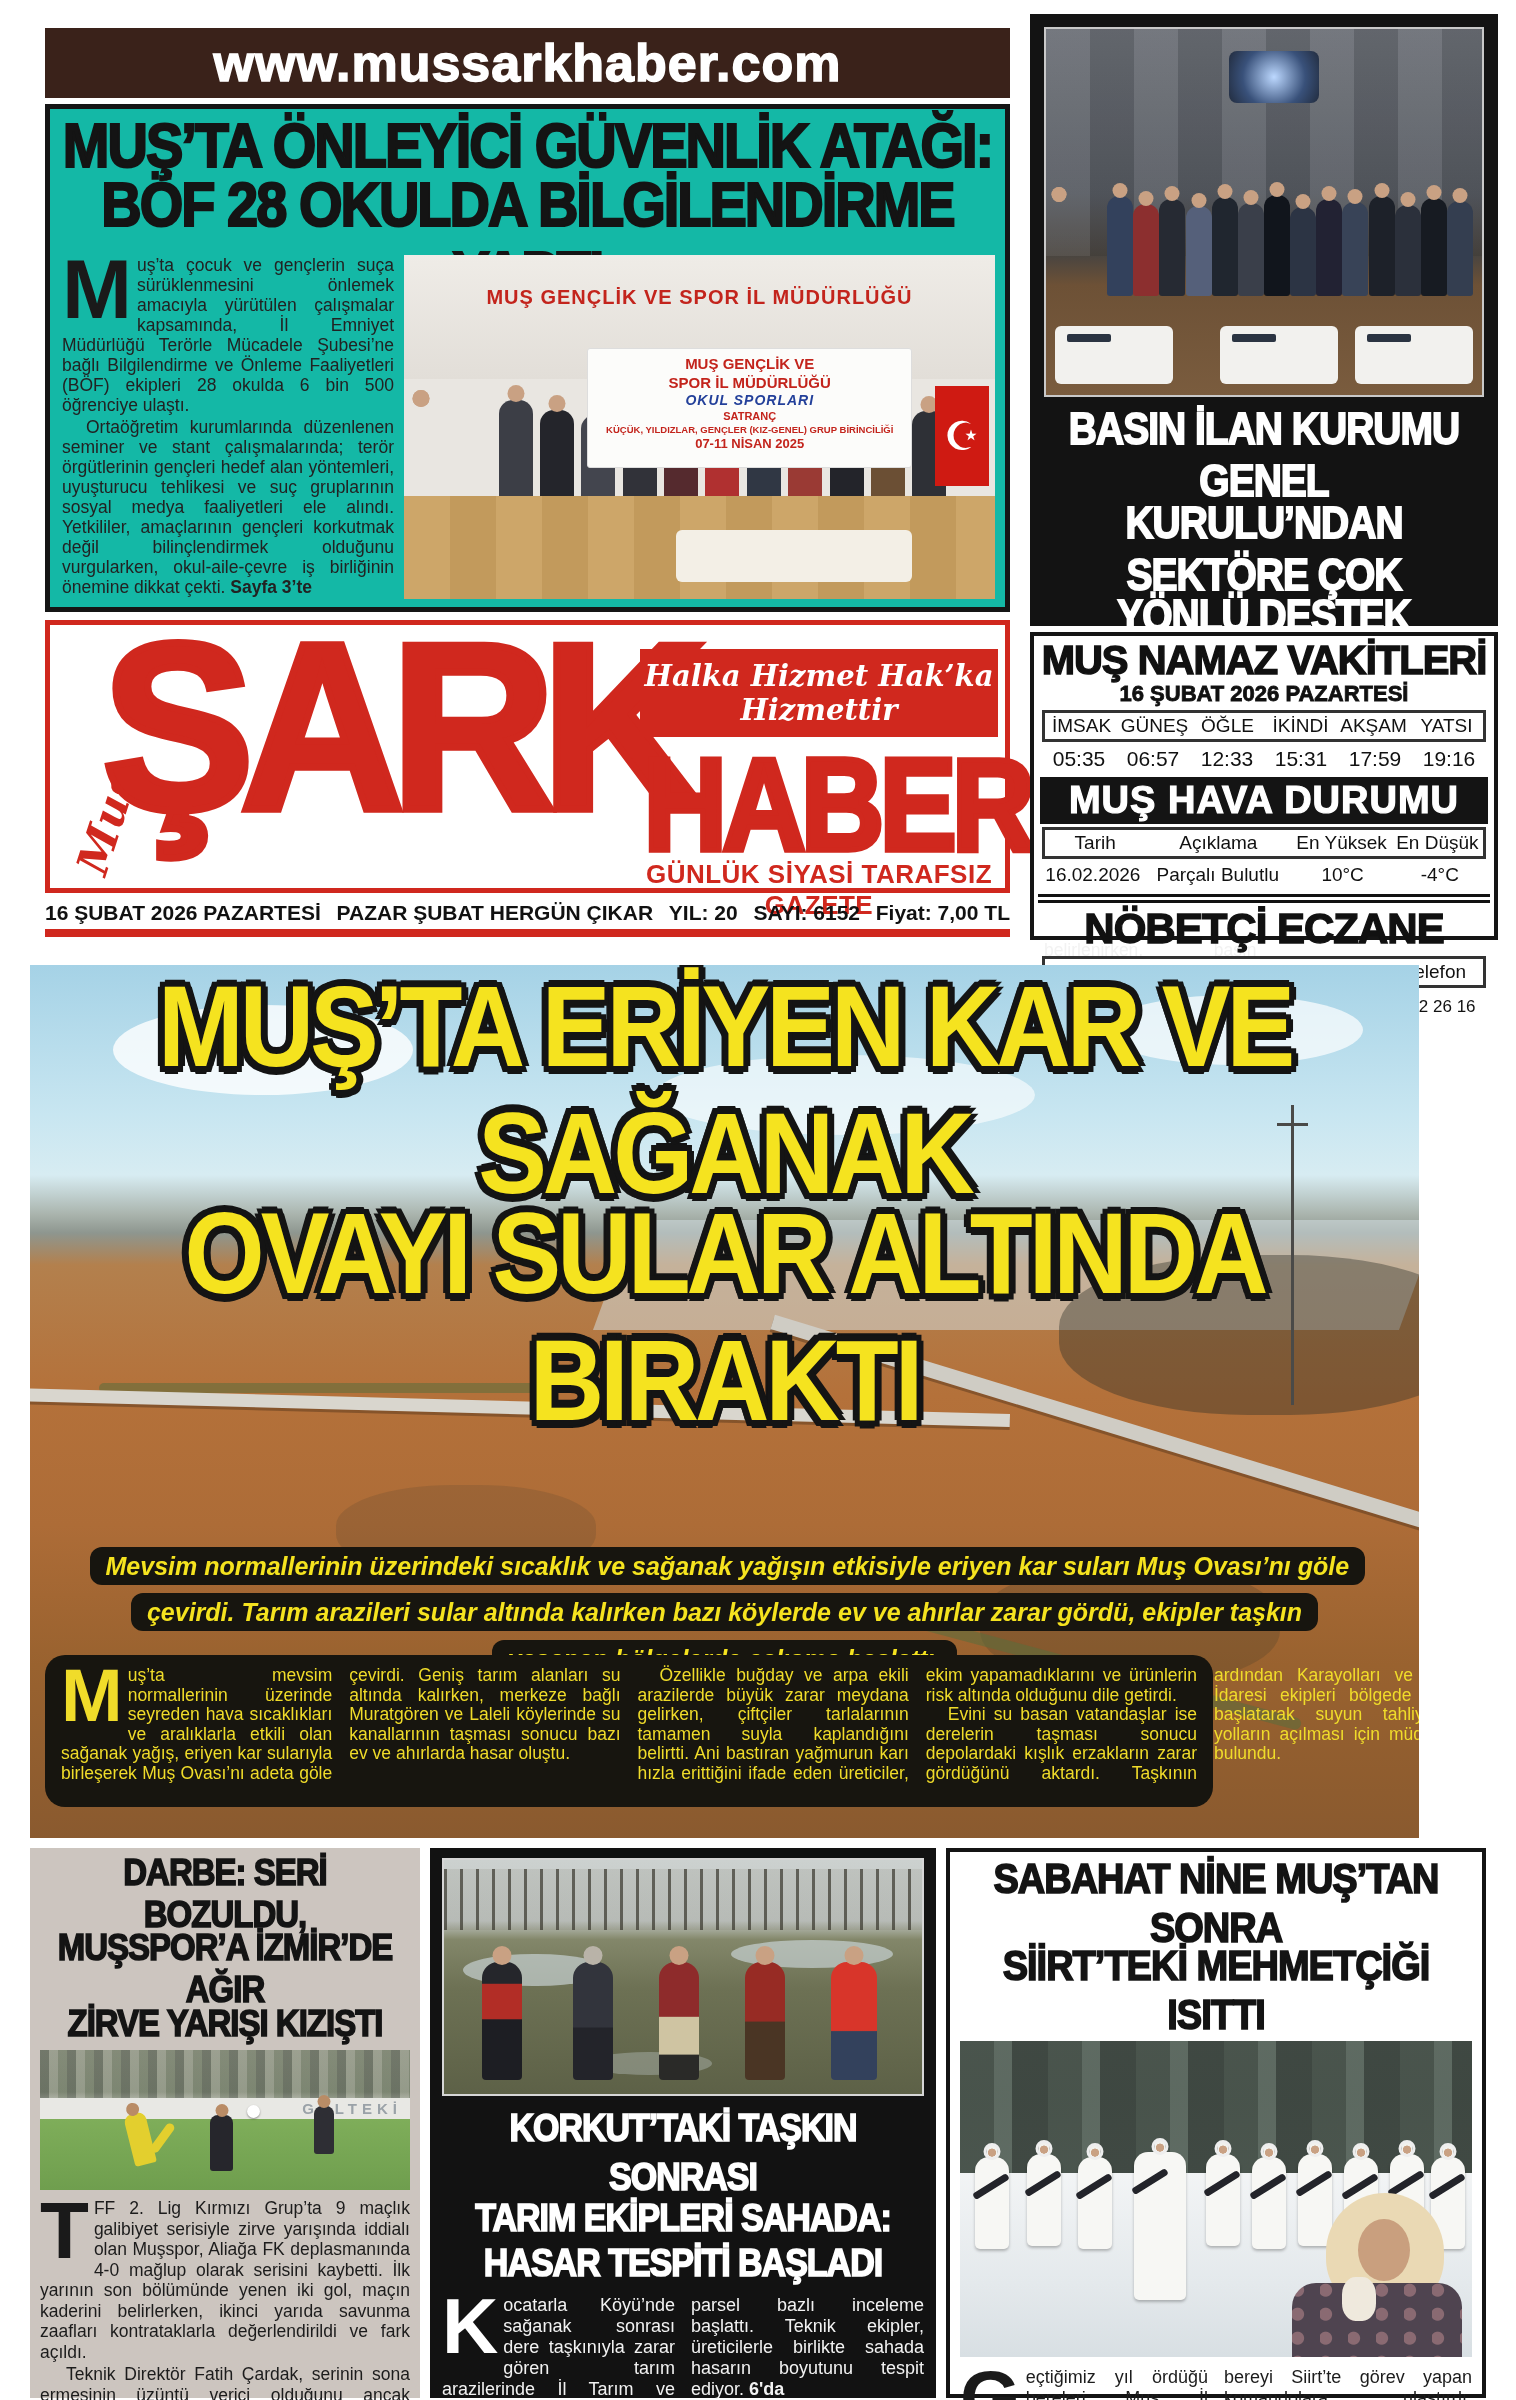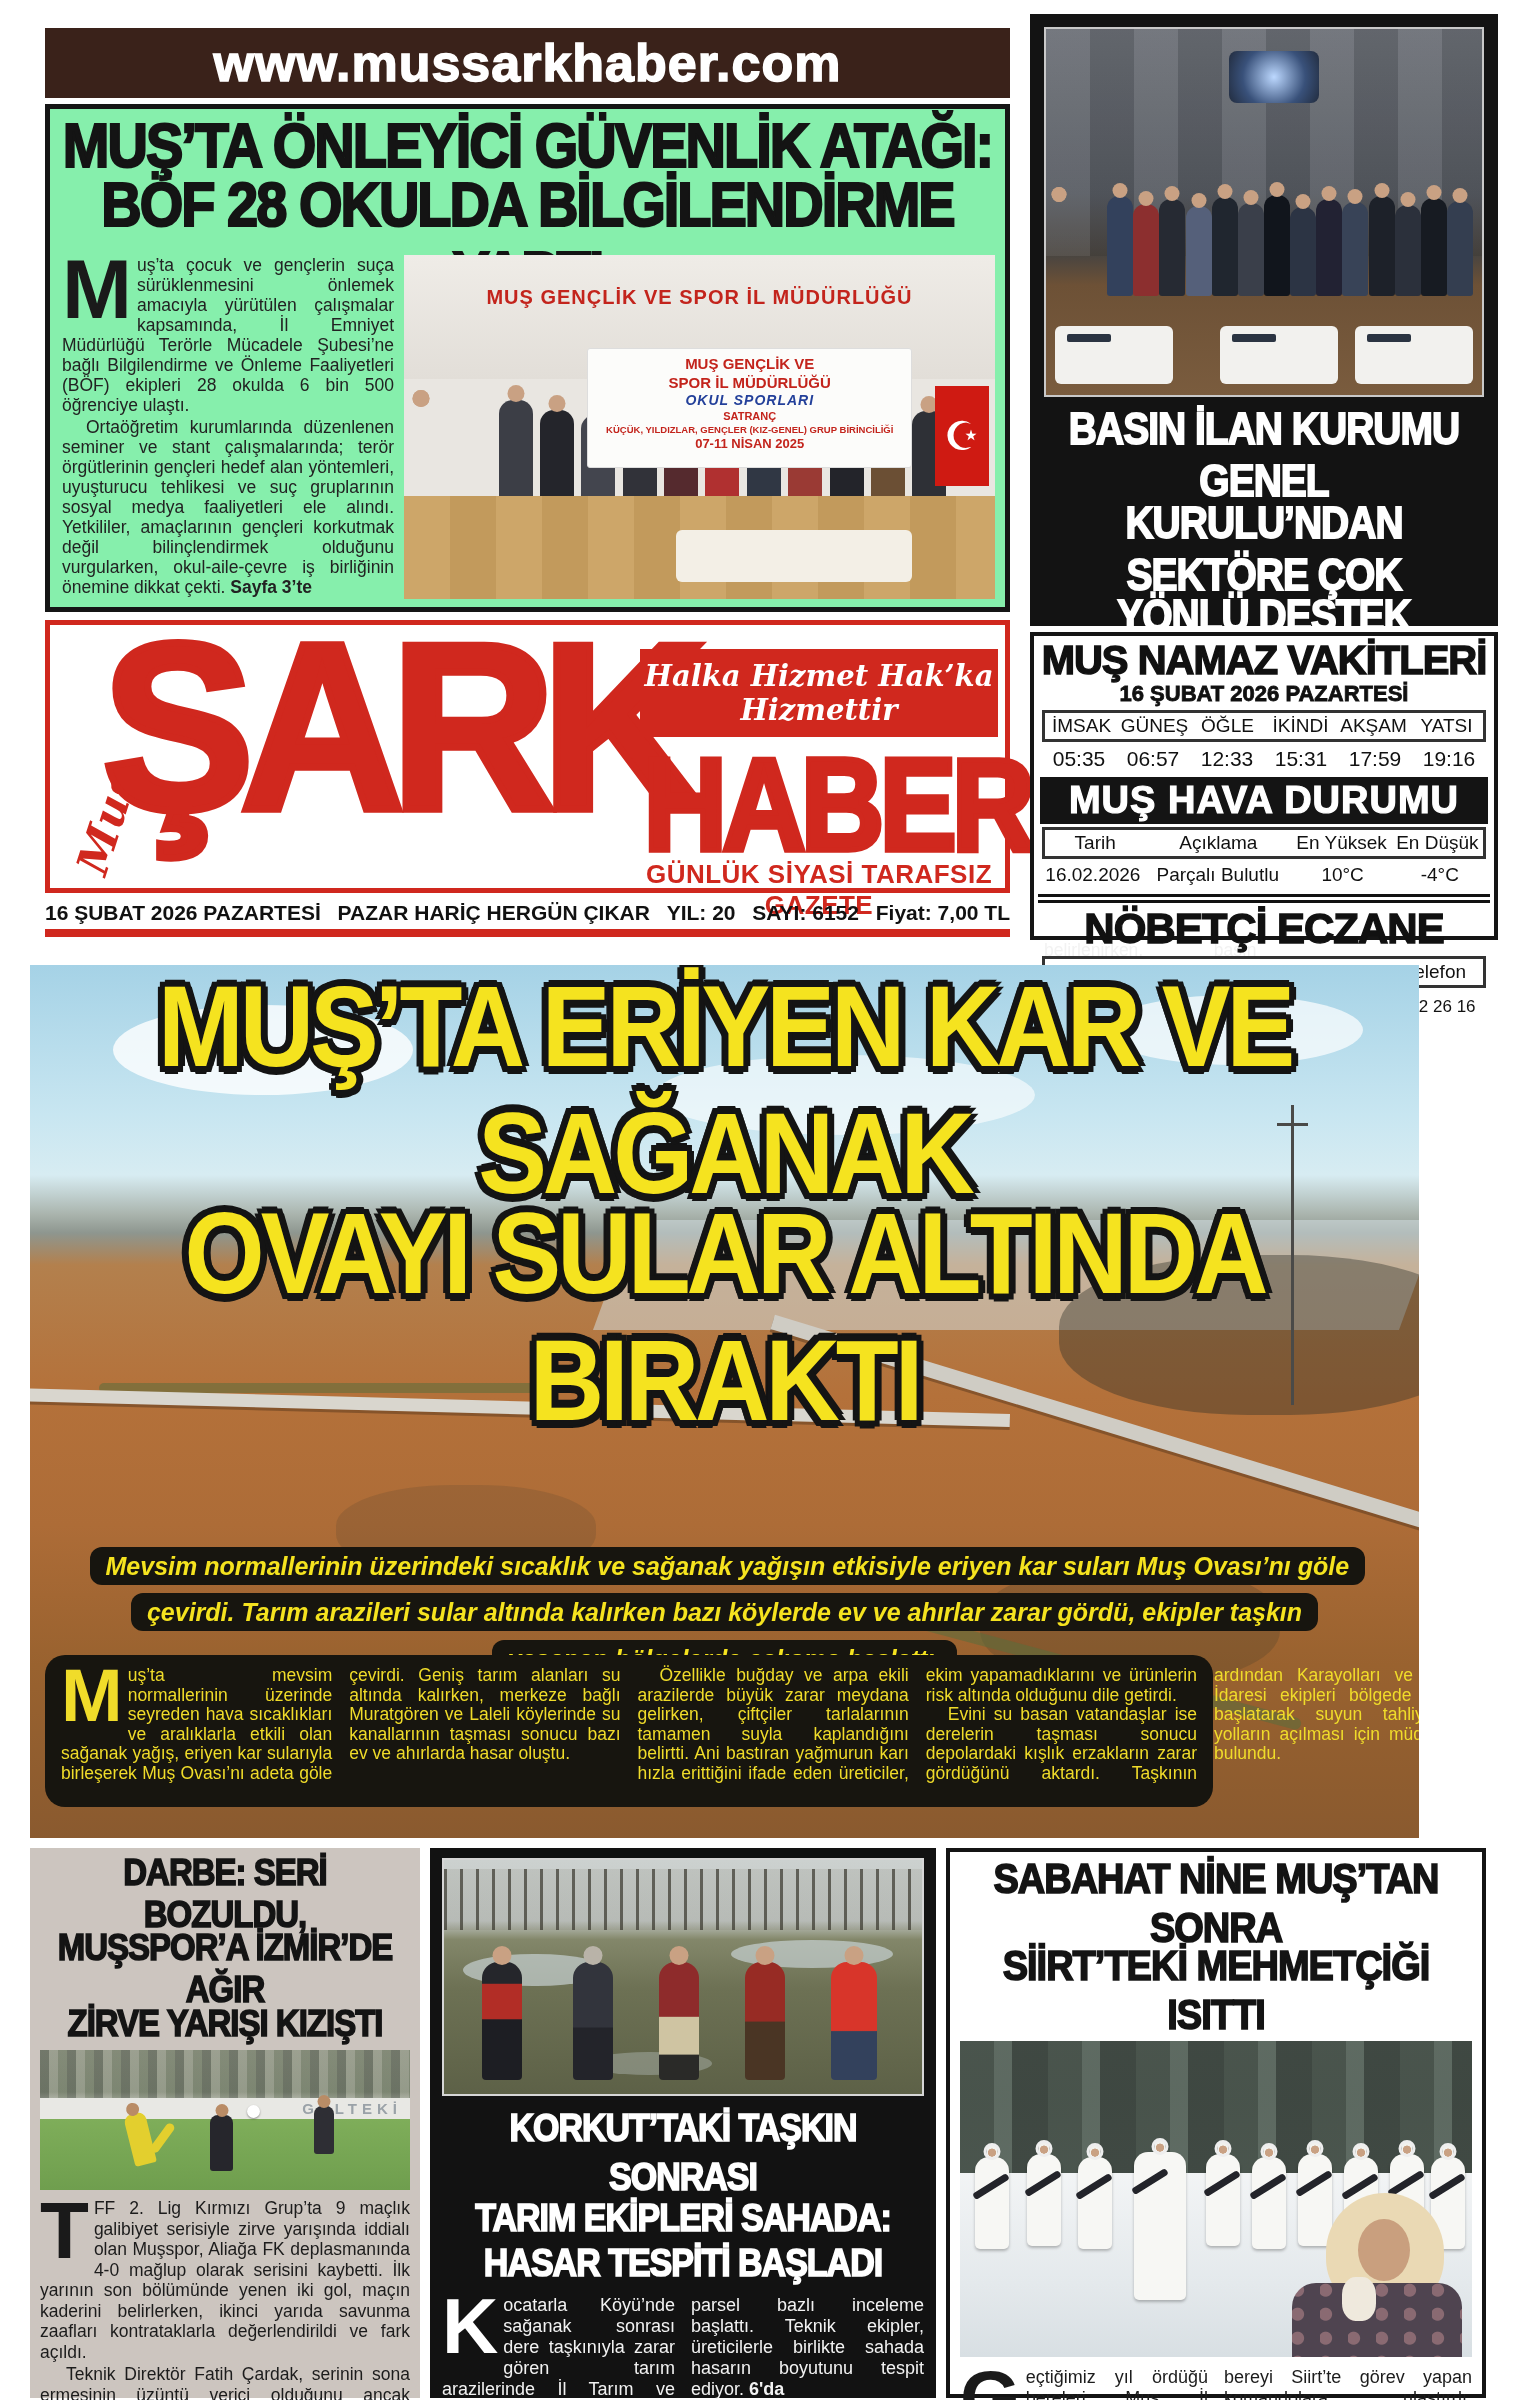--- a/index.html
+++ b/index.html
@@ -9,21 +9,21 @@
   .cond{display:inline-block;transform:scaleY(1.12);transform-origin:center;}
   b{font-weight:bold;}
 
   
   .url-banner{left:45px;top:28px;width:965px;height:70px;background:#3a221a;
     display:flex;align-items:center;justify-content:center;}
   .url-banner span{color:#fff;font-size:52px;font-weight:bold;letter-spacing:1px;
     -webkit-text-stroke:1.5px #fff;}
 
   
-  .tl-box{left:45px;top:104px;width:965px;height:508px;border:5px solid #151515;background:#86efac;box-sizing:border-box;}
+  .tl-box{left:45px;top:104px;width:965px;height:508px;border:5px solid #151515;background:#14b8a6;box-sizing:border-box;}
   .tl-head{margin-top:6px;text-align:center;font-weight:bold;font-size:56px;line-height:1.1;
     letter-spacing:-2px;-webkit-text-stroke:2px #141414;color:#141414;}
   .tl-body{position:absolute;left:12px;right:10px;top:146px;bottom:8px;display:flex;}
   .tl-text{width:332px;font-size:17.5px;line-height:20px;text-align:justify;color:#222;}
   .dropcap{float:left;font-weight:bold;color:#1a1a1a;line-height:.82;padding-right:5px;}
   .tl-text .dropcap{font-size:84px;}
   .tl-text p{margin:0;}
   .tl-text p.ind{text-indent:24px;margin-top:2px;}
 
   
@@ -333,21 +333,21 @@
     <div class="mus-script">Muş</div>
     <div class="sark">ŞARK</div>
     <div class="mast-right">
       <div class="slogan-box">Halka Hizmet Hak’ka Hizmettir</div>
       <div class="haber">HABER</div>
       <div class="mast-sub">GÜNLÜK SİYASİ TARAFSIZ GAZETE</div>
     </div>
   </div>
   <div class="abs dateline">
     <span>16 ŞUBAT 2026 PAZARTESİ</span>
-    <span>PAZAR HARİÇ HERGÜN ÇIKAR</span>
+    <span>PAZAR ŞUBAT HERGÜN ÇIKAR</span>
     <span>YIL: 20</span>
     <span>SAYI: 6152</span>
     <span>Fiyat: 7,00 TL</span>
   </div>
   <div class="abs red-rule"></div>
 
   <div class="abs info-box">
     <div class="nv-title">MUŞ NAMAZ VAKİTLERİ</div>
     <div class="nv-date">16 ŞUBAT 2026 PAZARTESİ</div>
     <div class="cellrow boxed">

